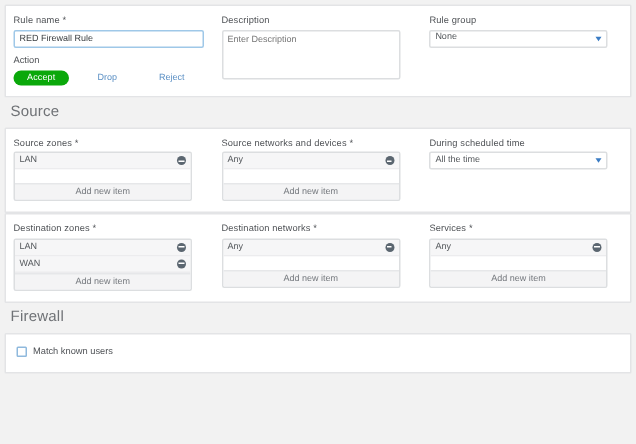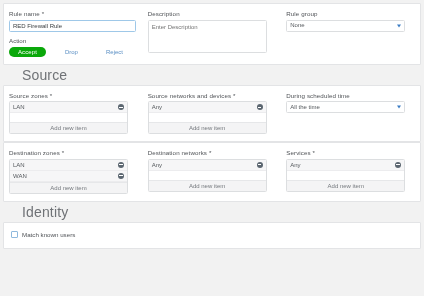--- a/index.html
+++ b/index.html
@@ -16,22 +16,22 @@
     width: 424px;
     height: 296px;
     background: #f2f2f2;
     position: relative;
   }
 
   
   .section-header {
     height: 20px;
     line-height: 20px;
-    padding-left: 22px;
-    font-size: 14px;
+    padding-left: 7px;
+    font-size: 10px;
     color: #6f7276;
     letter-spacing: .15px;
     background: #f2f2f2;
   }
 
   .card {
     background: #ffffff;
     border: 1px solid #e3e4e6;
     margin: 0 3px;
     border-radius: 1px;
@@ -336,21 +336,21 @@
             <span class="remove-icon"></span>
           </div>
           <div class="list-filler"></div>
           <div class="add-new">Add new item</div>
         </div>
       </div>
 
     </div>
   </div>
 
-  <div class="section-header">Identity</div>
+  <div class="section-header">Firewall</div>
   <div class="card">
     <div class="identity-body">
       <div class="checkbox-row">
         <span class="checkbox"></span>
         <span class="checkbox-label">Match known users</span>
       </div>
     </div>
   </div>
 
 </div>

